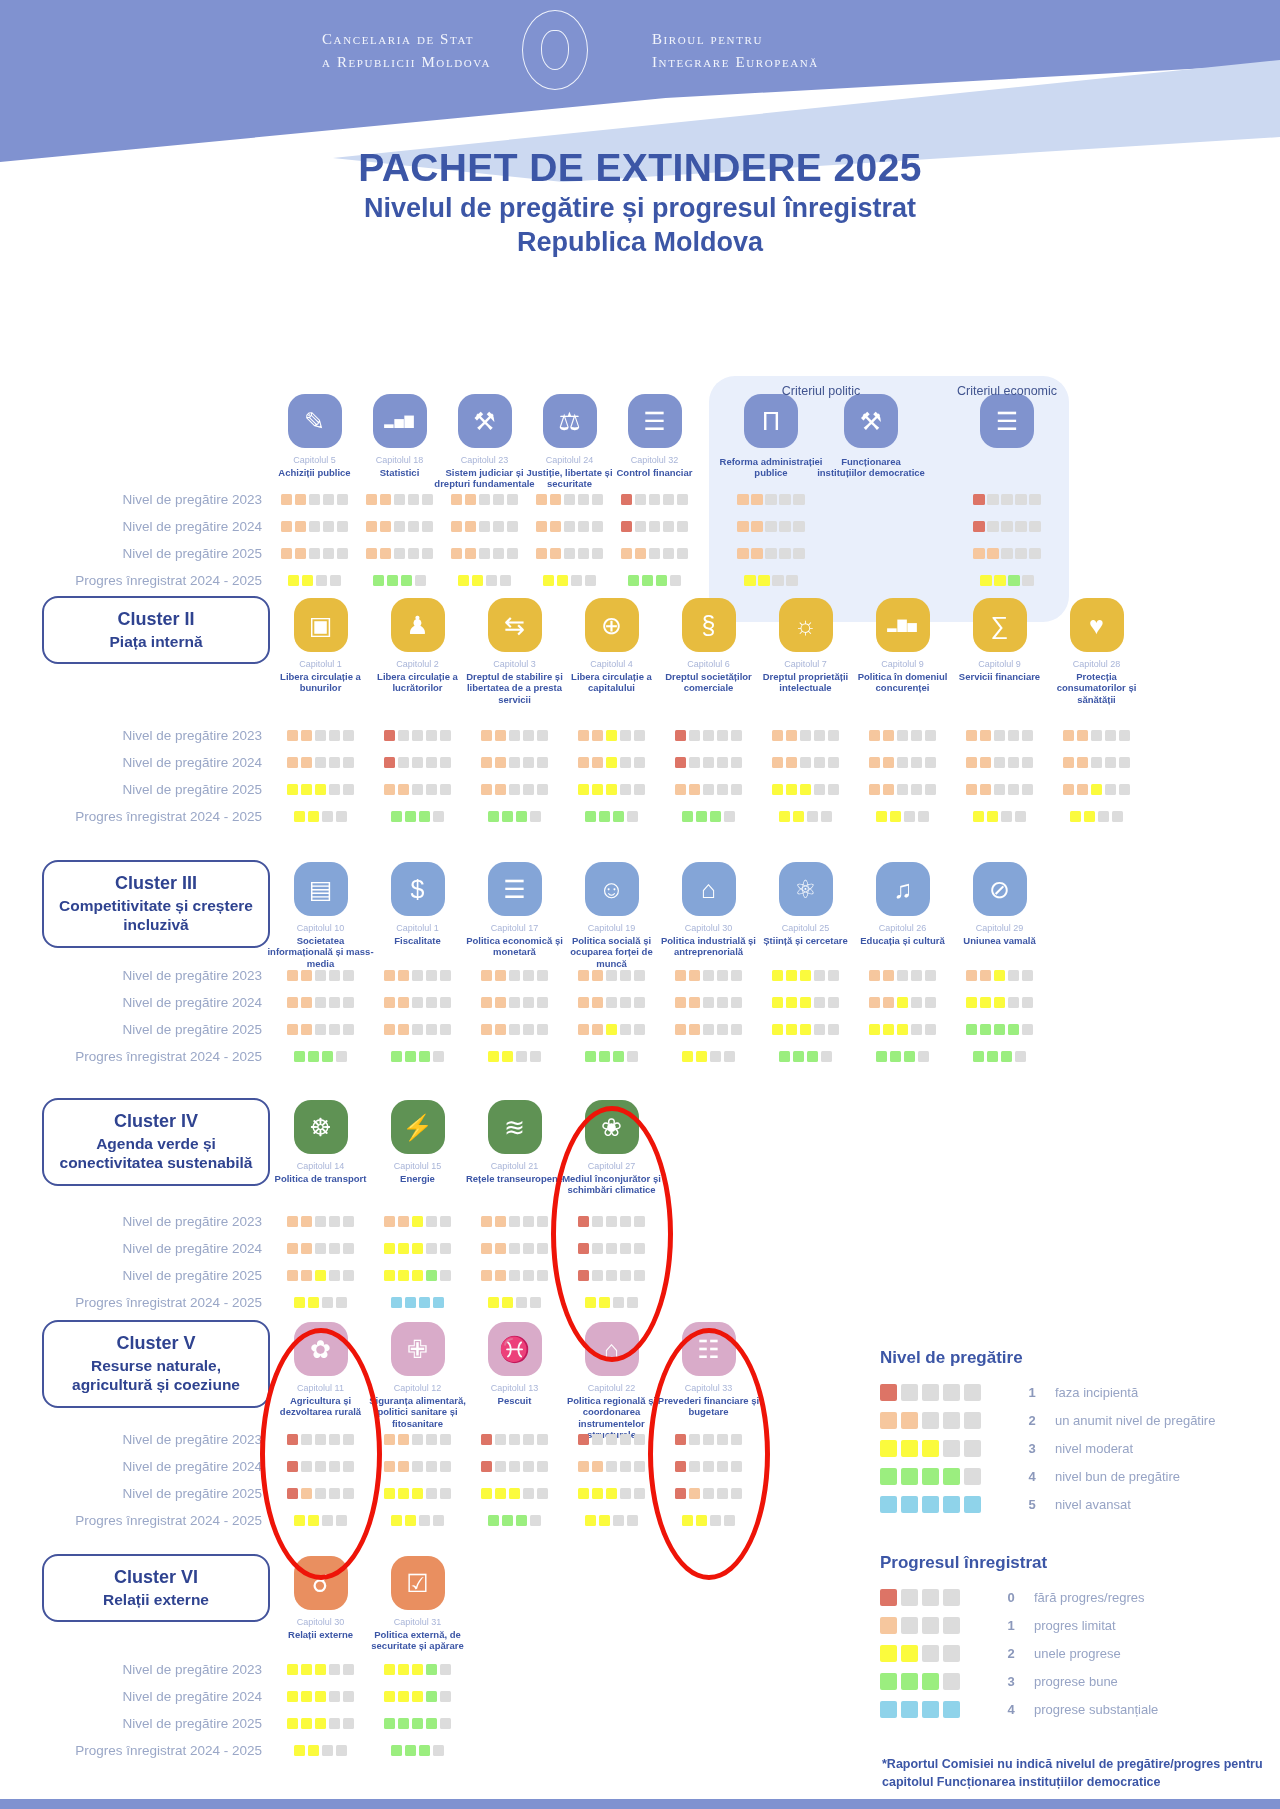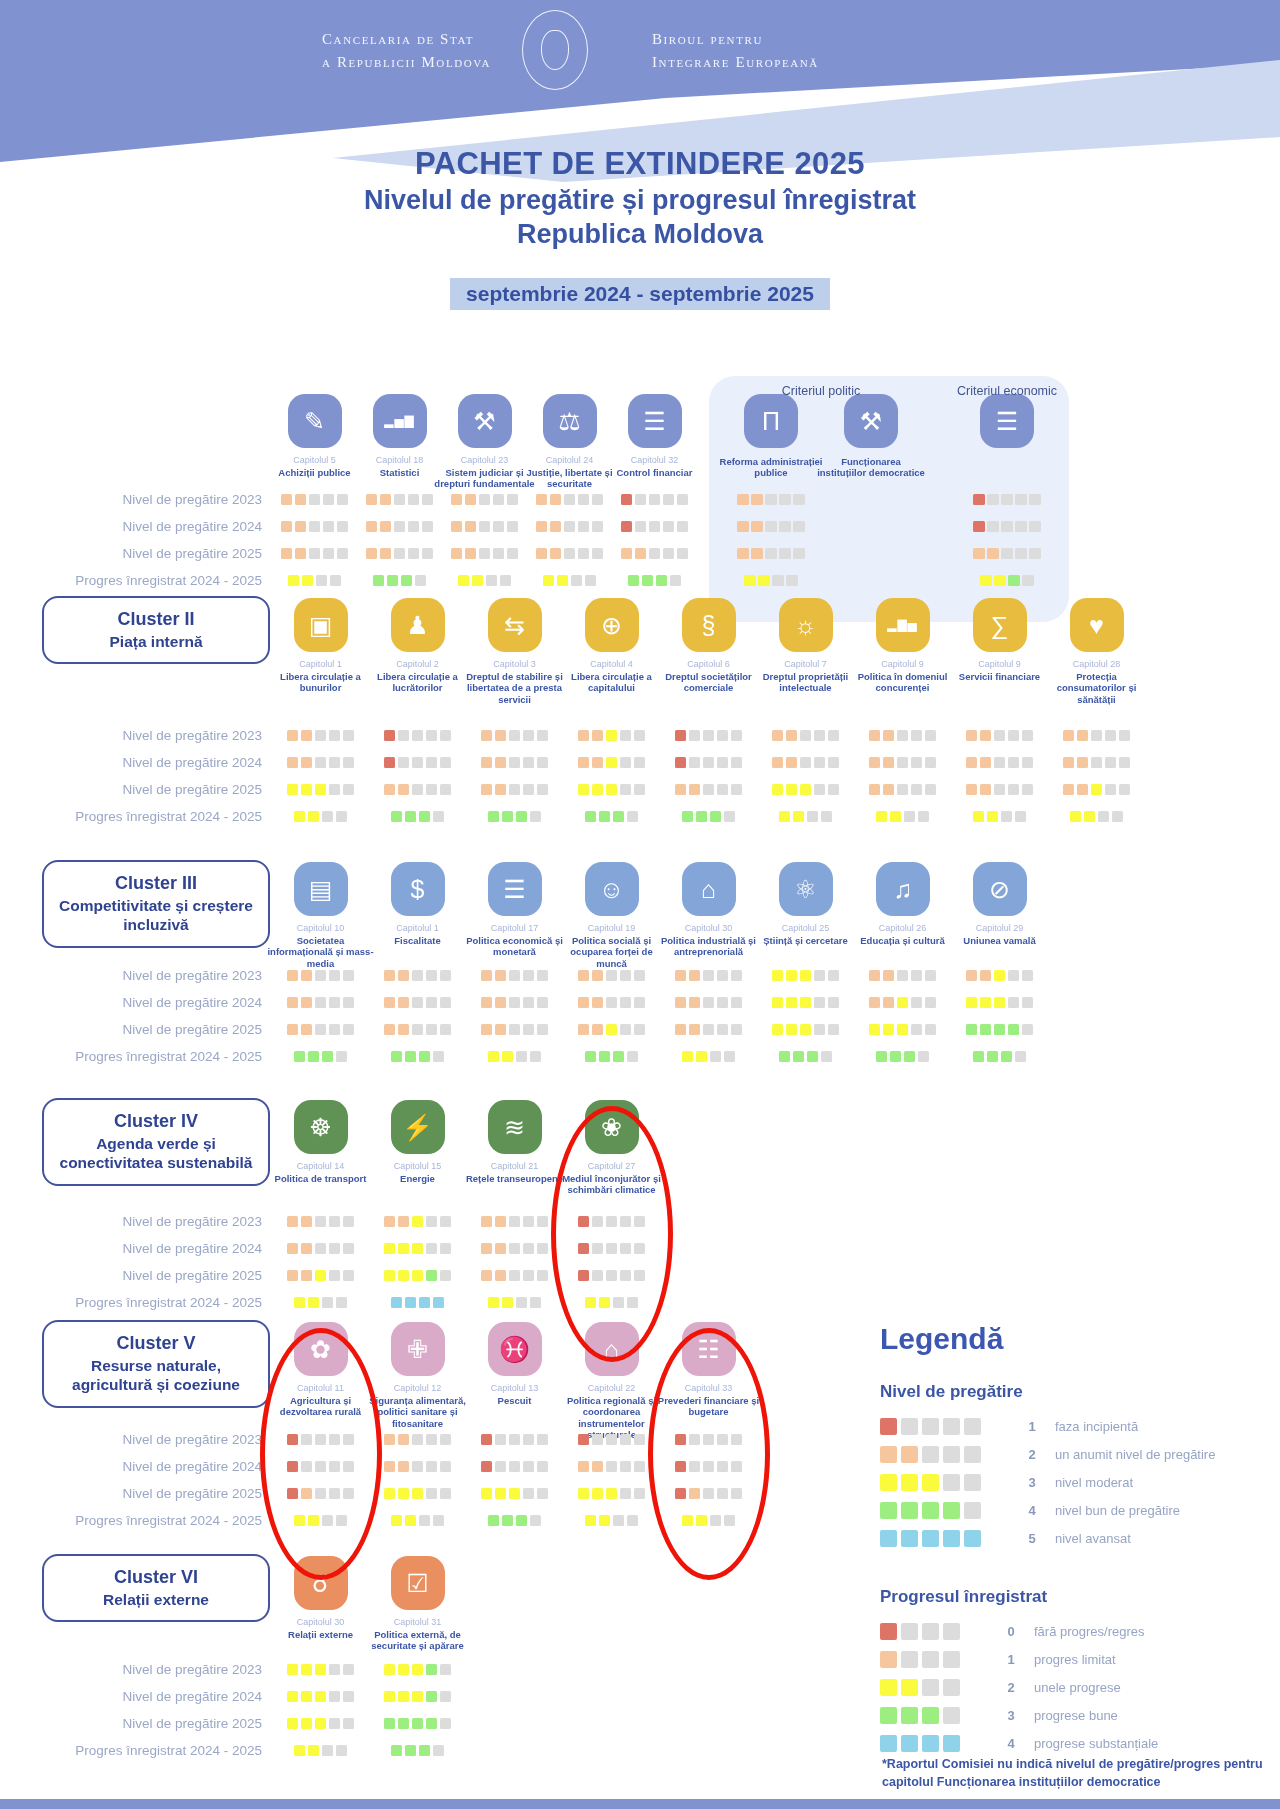--- a/index.html
+++ b/index.html
@@ -13,21 +13,21 @@
   .org{position:absolute;color:#f2f5fc;font-family:"Liberation Serif",serif;
     font-variant:small-caps;letter-spacing:1.6px;font-size:15px;line-height:1.5;}
   .org1{left:322px;top:28px;}
   .org2{left:652px;top:28px;}
   .emblem{position:absolute;left:520px;top:8px;width:70px;height:84px;display:flex;align-items:center;justify-content:center;}
   .emb-outer{width:64px;height:78px;border:1.6px solid #eef2fb;border-radius:50%;display:flex;align-items:center;justify-content:center;}
   .emb-inner{width:26px;height:38px;border:1.6px solid #eef2fb;border-radius:45% 45% 50% 50%;}
 
   
   .titles{position:absolute;top:146px;width:100%;text-align:center;color:#3c56a6;}
-  .t-main{font-size:31px;font-weight:800;letter-spacing:.4px;}
+  .t-main{font-size:39px;font-weight:800;letter-spacing:.4px;}
   .t-sub{font-size:27px;font-weight:600;margin-top:3px;}
   .period{display:inline-block;margin-top:28px;background:#bdcfeb;color:#3550a0;font-weight:700;font-size:21px;padding:4px 16px;}
 
   
   .cluster{position:absolute;left:0;display:flex;align-items:flex-start;}
   .labels-col{position:relative;width:272px;flex:none;}
   .cluster-box{position:absolute;top:2px;left:42px;width:208px;border:2.5px solid #44549c;border-radius:16px;
     padding:11px 8px;text-align:center;color:#2f4390;background:#fff;}
   .cl-line1{font-size:18px;font-weight:800;}
   .cl-line2{font-size:15.5px;font-weight:600;margin-top:2px;line-height:1.25;}
@@ -92,21 +92,20 @@
 
   <div class="org org2">
     <div>Biroul pentru</div>
     <div>Integrare Europeană</div>
   </div>
 
   <div class="titles">
     <div class="t-main">PACHET DE EXTINDERE 2025</div>
     <div class="t-sub">Nivelul de pregătire și progresul înregistrat</div>
     <div class="t-sub">Republica Moldova</div>
-    <div><span class="period">septembrie 2024  - septembrie 2025</span></div>
   </div>
 
   <div id="clusters">
       <section class="cluster" style="top: 390px;">
         <div class="labels-col">
           <div class="spacer" style="height: 96px;"></div>
           <div class="rlabel">Nivel de pregătire 2023</div>
           <div class="rlabel">Nivel de pregătire 2024</div>
           <div class="rlabel">Nivel de pregătire 2025</div>
           <div class="rlabel">Progres înregistrat 2024 - 2025</div>
@@ -1739,21 +1738,20 @@
                 <span class="sq" style="background: rgb(155, 238, 127);"></span>
                 <span class="sq" style="background: rgb(220, 220, 220);"></span>
               </div>
             </div>
           </div>
         </div>
       </section>
     </div>
 
   <div class="legend">
-    <div class="lg-title">Legendă</div>
     <div class="lg-sub">Nivel de pregătire</div>
     <div id="legend-nivel">
         <div class="lg-row">
           <div class="lbar">
             <span class="sq" style="background: rgb(221, 116, 102);"></span>
             <span class="sq" style="background: rgb(220, 220, 220);"></span>
             <span class="sq" style="background: rgb(220, 220, 220);"></span>
             <span class="sq" style="background: rgb(220, 220, 220);"></span>
             <span class="sq" style="background: rgb(220, 220, 220);"></span>
           </div>

